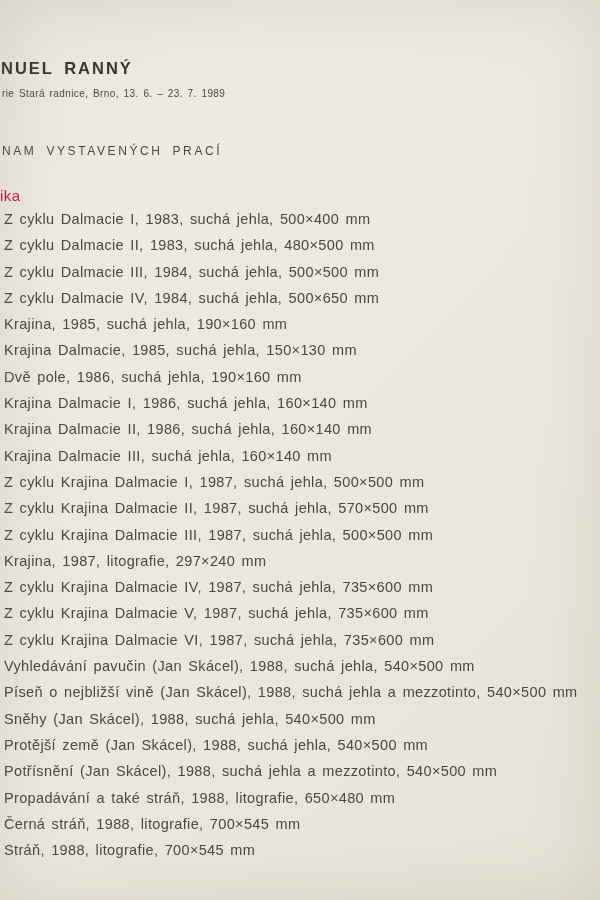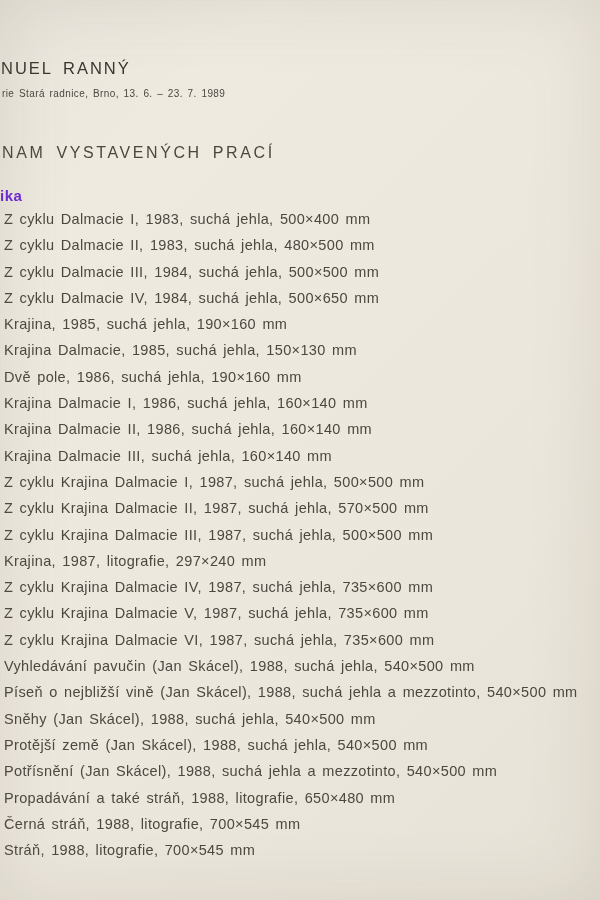--- a/index.html
+++ b/index.html
@@ -21,54 +21,54 @@
     position: absolute;
     inset: 0;
     box-shadow: inset 0 0 70px rgba(122, 112, 95, 0.16);
     pointer-events: none;
   }
   .artist-name {
     position: absolute;
     left: 1px;
     top: 59px;
     font-size: 16.5px;
-    font-weight: normal;
+    font-weight: bold;
     letter-spacing: 2px;
     word-spacing: 4px;
     color: #3a372f;
     white-space: nowrap;
   }
   .exhibition-info {
     position: absolute;
     left: 2px;
     top: 88px;
     font-size: 10px;
     letter-spacing: 0.4px;
     word-spacing: 1.5px;
     white-space: nowrap;
     color: #4c4840;
   }
   .section-heading {
     position: absolute;
     left: 2px;
     top: 144px;
-    font-size: 16px;
+    font-size: 12px;
     letter-spacing: 2.6px;
     word-spacing: 4px;
     white-space: nowrap;
     color: #4c4840;
   }
   .category-heading {
     position: absolute;
     left: 0px;
     top: 187px;
     font-size: 15px;
-    font-weight: bold;
+    font-weight: normal;
     letter-spacing: 0.5px;
-    color: #6d28d9;
+    color: #be185d;
   }
   .works-list {
     position: absolute;
     left: 4px;
     top: 206px;
     width: 640px;
     margin: 0;
     padding: 0;
     list-style: none;
   }

